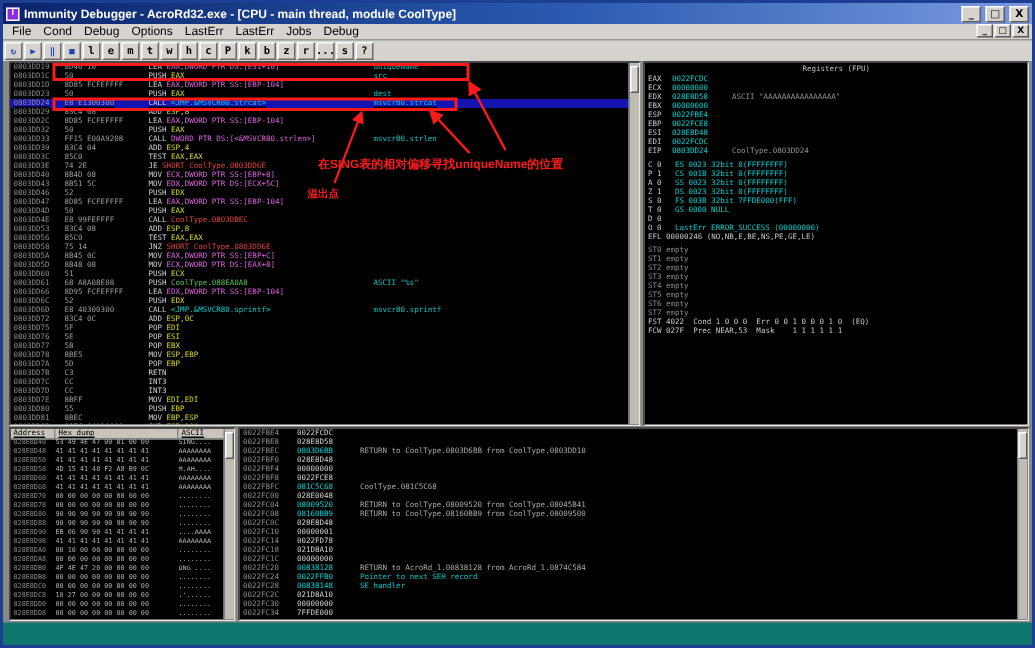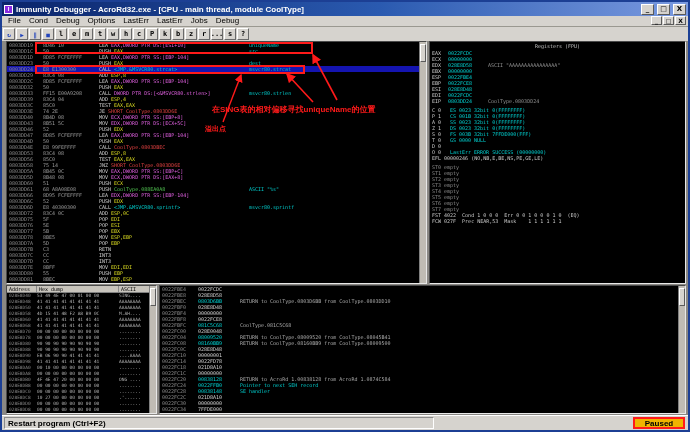--- a/index.html
+++ b/index.html
@@ -296,18 +296,14 @@
           <div class="strow2"><span class="sk-a">0022FC30</span><span class="sk-v">00000000</span><span class="sk-c"></span></div>
           <div class="strow2"><span class="sk-a">0022FC34</span><span class="sk-v">7FFDE000</span><span class="sk-c"></span></div>
         </div>
       <div class="vscroll">
           <div class="vthumb"></div>
         </div>
     </div>
 
   </div>
 
-  <div class="statusbar">
-    <div class="status-left">Restart program (Ctrl+F2)</div>
-    <div class="paused-badge">Paused</div>
-  </div>
 
 </div>
 
 </body></html>

